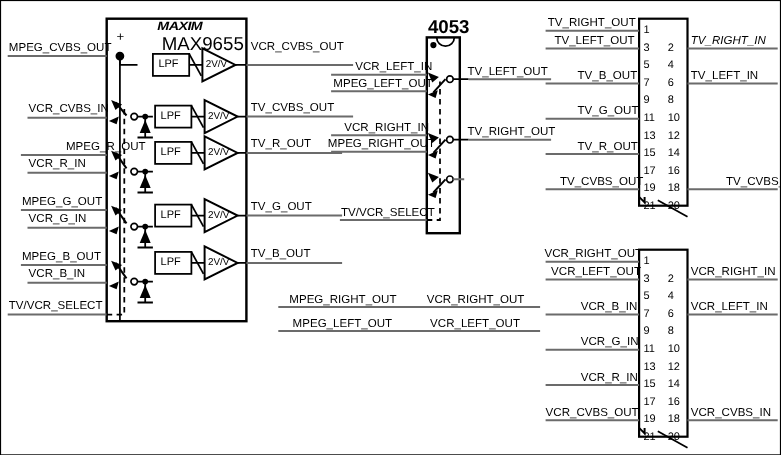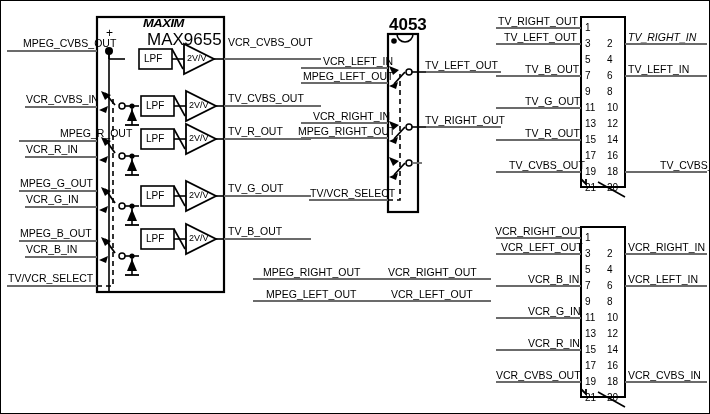--- a/index.html
+++ b/index.html
@@ -237,21 +237,21 @@
 <div class="blk" style="left:145px;top:132px;font-size:10px;">LPF</div>
 <div class="blk" style="left:145px;top:189px;font-size:10px;">LPF</div>
 <div class="blk" style="left:145px;top:232px;font-size:10px;">LPF</div>
 
 <div class="blk" style="left:186px;top:52px;">2V/V</div>
 <div class="blk" style="left:188px;top:99px;">2V/V</div>
 <div class="blk" style="left:188px;top:132px;">2V/V</div>
 <div class="blk" style="left:188px;top:189px;">2V/V</div>
 <div class="blk" style="left:188px;top:232px;">2V/V</div>
 
-<div class="lbl" style="left:22px;top:37px;">MPEG_CVBS_OUT</div>
+<div class="lbl" style="left:7px;top:37px;">MPEG_CVBS_OUT</div>
 <div class="lbl" style="left:25px;top:93px;">VCR_CVBS_IN</div>
 <div class="lbl" style="left:19px;top:127px;margin-left:40px;">MPEG_R_OUT</div>
 <div class="lbl" style="left:25px;top:143px;">VCR_R_IN</div>
 <div class="lbl" style="left:19px;top:177px;">MPEG_G_OUT</div>
 <div class="lbl" style="left:25px;top:193px;">VCR_G_IN</div>
 <div class="lbl" style="left:19px;top:227px;">MPEG_B_OUT</div>
 <div class="lbl" style="left:25px;top:243px;">VCR_B_IN</div>
 <div class="lbl" style="left:7px;top:272px;">TV/VCR_SELECT</div>
 
 <div class="lbl" style="left:227px;top:36px;">VCR_CVBS_OUT</div>

